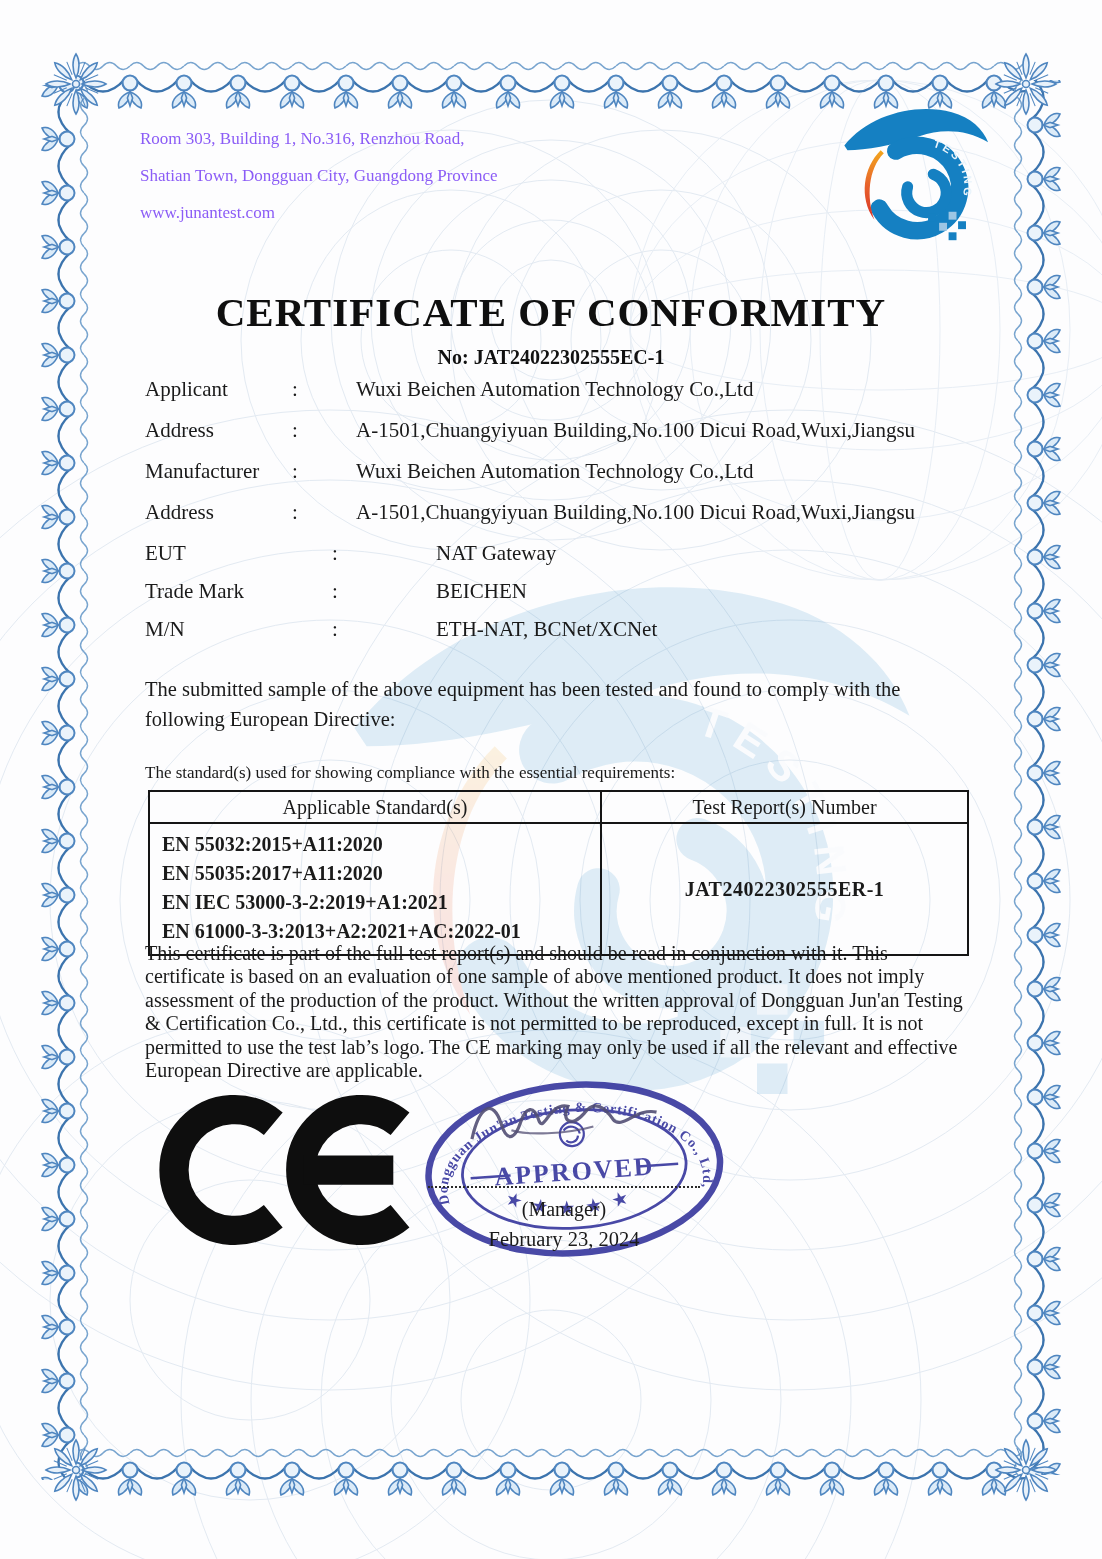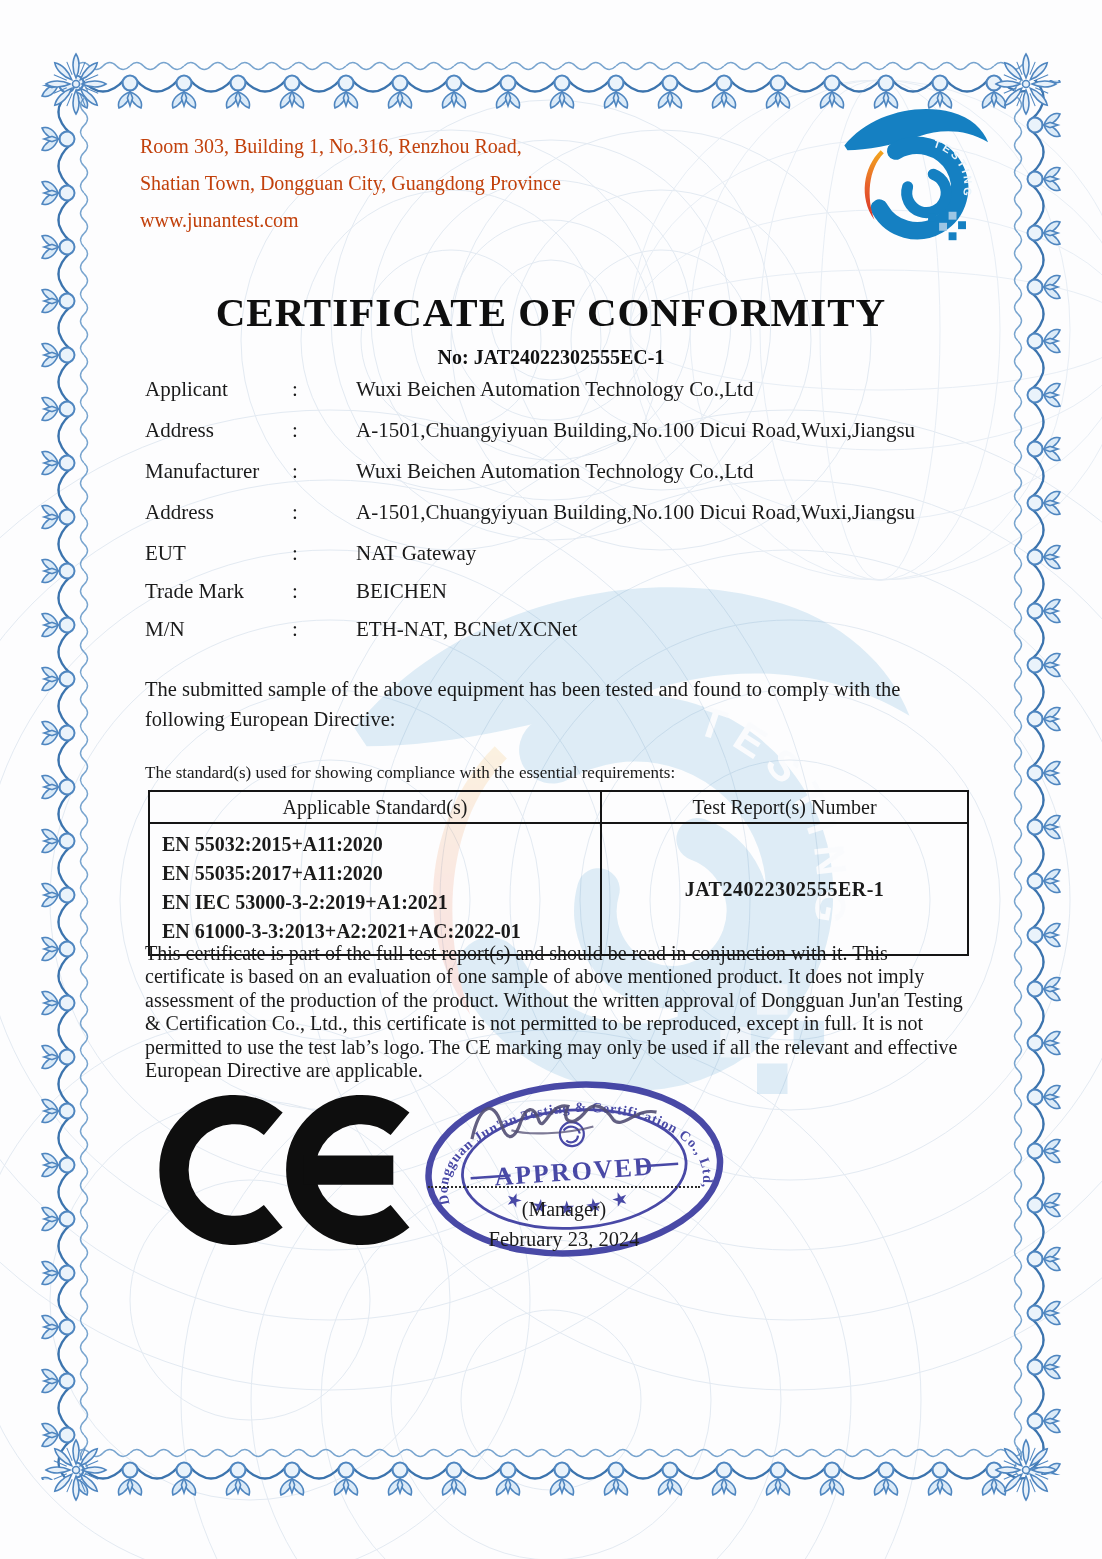--- a/index.html
+++ b/index.html
@@ -6,29 +6,29 @@
   .page{
     position:relative;width:1102px;height:1559px;overflow:hidden;
     background:#fdfdfe;color:#1a1a1a;
     font-family:"Liberation Serif","DejaVu Serif",serif;
   }
   .layer{position:absolute;inset:0;}
   .bg-decor{z-index:0;}
   .content{z-index:2;}
   .abs{position:absolute;}
 
-  .header-block{left:140px;top:128px;font-size:20px;line-height:37px;color:#c2410c;}
+  .header-block{left:140px;top:120px;font-size:17px;line-height:37px;color:#8b5cf6;}
   .logo-box{left:836px;top:98px;width:162px;height:158px;}
 
   .doc-title{left:0;top:288px;width:100%;text-align:center;font-size:41px;font-weight:bold;letter-spacing:1px;color:#0f0f0f;}
   .cert-no{left:0;top:346px;width:100%;text-align:center;font-size:20px;font-weight:bold;color:#111;}
 
   .fields{left:145px;top:377px;width:830px;font-size:21px;}
   .field-row{display:flex;height:41px;align-items:flex-start;}
-  .field-row:nth-child(n+5){height:38px;}
+  .field-row:nth-child(n+5){height:38px;gap:40px;}
   .field-label{width:147px;}
   .field-colon{width:24px;text-align:left;}
   .field-value{flex:1;margin-left:40px;}
 
   .intro{left:145px;top:674px;width:832px;font-size:20.5px;line-height:30px;}
   .directive{left:0;top:733px;width:100%;text-align:center;font-size:20.5px;font-weight:bold;}
   .standards-intro{left:145px;top:763px;width:840px;font-size:17px;}
 
   .std-table{left:148px;top:790px;width:799px;border-collapse:collapse;table-layout:fixed;}
   .std-table th,.std-table td{border:2px solid #151515;font-size:20px;}

